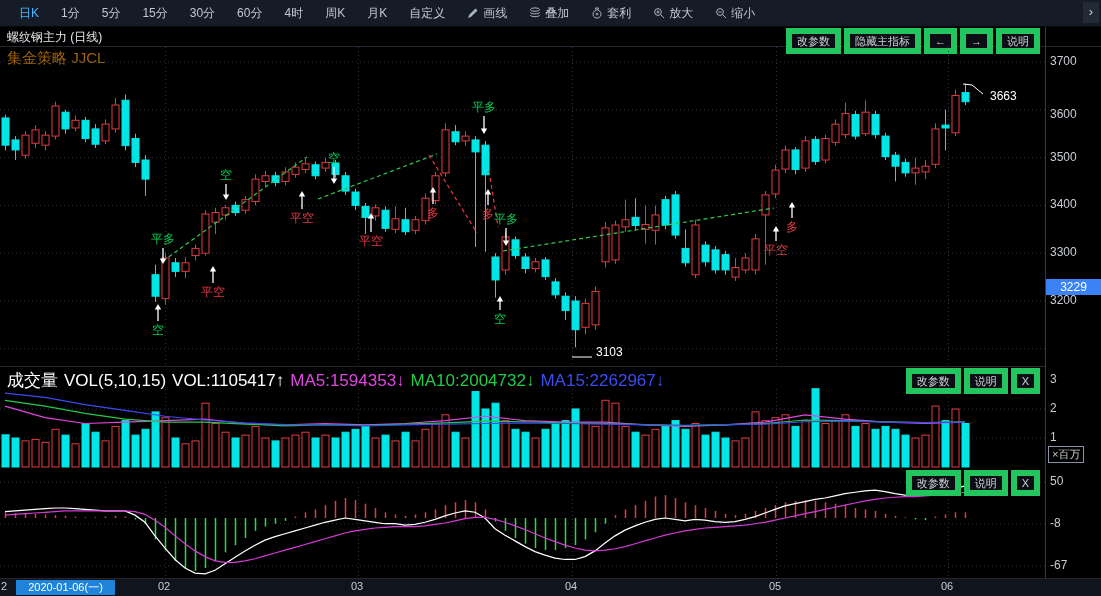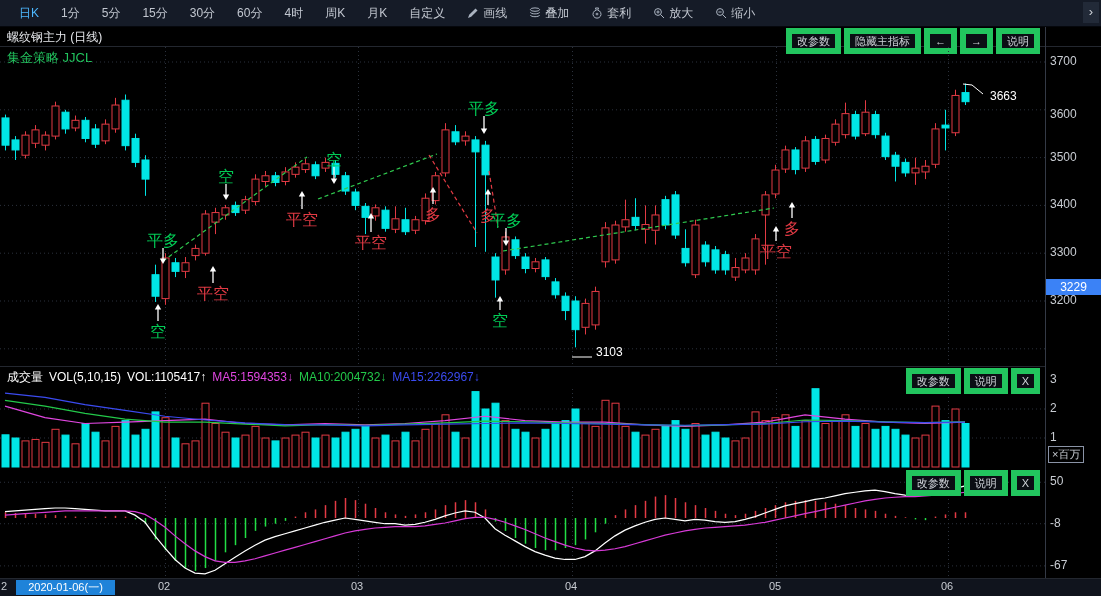--- a/index.html
+++ b/index.html
@@ -12,40 +12,40 @@
   .tb-item.active{color:#4db8ff;}
   .tb-ico{display:inline-flex;align-items:center;}
   #toolbar-more{position:absolute;right:2px;top:2px;width:16px;height:21px;background:#222a38;color:#cfd3d9;font-size:13px;text-align:center;line-height:20px;}
   
   #titlebar{position:absolute;left:0;top:27px;width:1101px;height:19px;background:#000;border-bottom:1px solid #23272f;}
   #main-title{position:absolute;left:7px;top:2px;color:#e8eaee;font-size:12px;}
   .btnrow{position:absolute;display:flex;gap:3px;}
   .btn{border:6px solid #22c55e;color:#d0d4da;background:#0b0e14;font-size:11px;height:14px;line-height:14px;padding:0 5px;white-space:nowrap;}
   #title-buttons{right:61px;top:1px;}
   
-  .phead{position:absolute;left:0;width:1045px;height:19px;background:#000;color:#fff;font-size:12px;}
+  .phead{position:absolute;left:0;width:1045px;height:19px;background:#000;color:#fff;font-size:17px;}
   .phead span{margin-right:6px;}
   #vol-header{top:366px;border-top:1px solid #23272f;}
   #macd-header{top:469px;border-top:1px solid #23272f;}
   .phead .inner{position:absolute;left:7px;top:2px;white-space:nowrap;}
   #vol-buttons{right:61px;top:368px;}
   #macd-buttons{right:61px;top:470px;}
   
   #axis-border{position:absolute;left:1045px;top:27px;width:1px;height:551px;background:#343a46;}
   .axlabel{position:absolute;left:1050px;color:#c8ccd2;font-size:12px;}
   #price-tag{position:absolute;left:1046px;width:55px;height:16px;background:#3b82f6;color:#fff;font-size:12px;text-align:center;line-height:16px;}
   #unit-box{position:absolute;left:1048px;top:446px;border:1px solid #8a93a6;color:#c8ccd2;font-size:11px;padding:0 3px;height:15px;line-height:15px;}
   
   #bottombar{position:absolute;left:0;top:578px;width:1101px;height:18px;background:#10141d;border-top:1px solid #23272f;}
   #date-box{position:absolute;left:16px;top:1px;width:99px;height:15px;background:#1f83d9;color:#fff;font-size:11px;text-align:center;line-height:15px;}
   #edge-label{position:absolute;left:1px;top:1px;color:#c8ccd2;font-size:11px;}
   .month{position:absolute;top:2px;color:#c8ccd2;font-size:11px;}
-  .sig{position:absolute;font-size:16px;transform:translateX(-50%);white-space:nowrap;}
+  .sig{position:absolute;font-size:12px;transform:translateX(-50%);white-space:nowrap;}
   .plabel{position:absolute;color:#fff;font-size:12px;white-space:nowrap;}
-  #strategy{position:absolute;left:7px;top:49px;color:#22c55e;font-size:13px;}
+  #strategy{position:absolute;left:7px;top:49px;color:#a16207;font-size:15px;}
   .surface{position:absolute;left:0;width:1045px;}
 </style>
 </head>
 <body>
 
 <div id="app">
 
   <div id="toolbar">
     <div id="toolbar-items">
         <div class="tb-item active">

